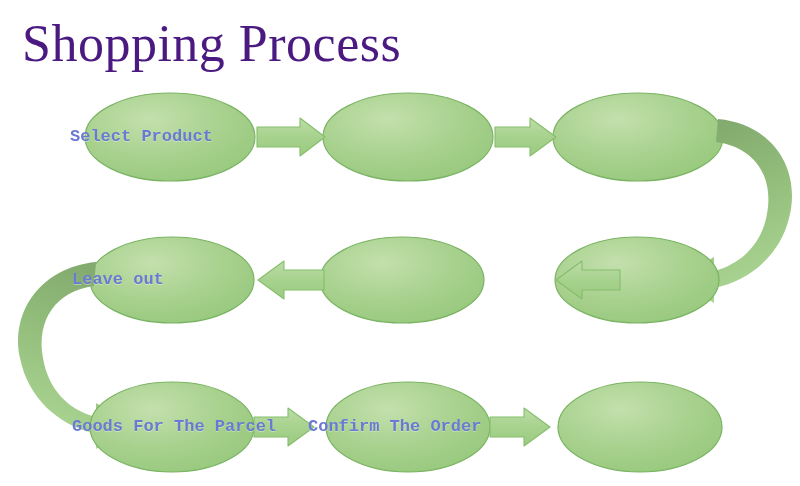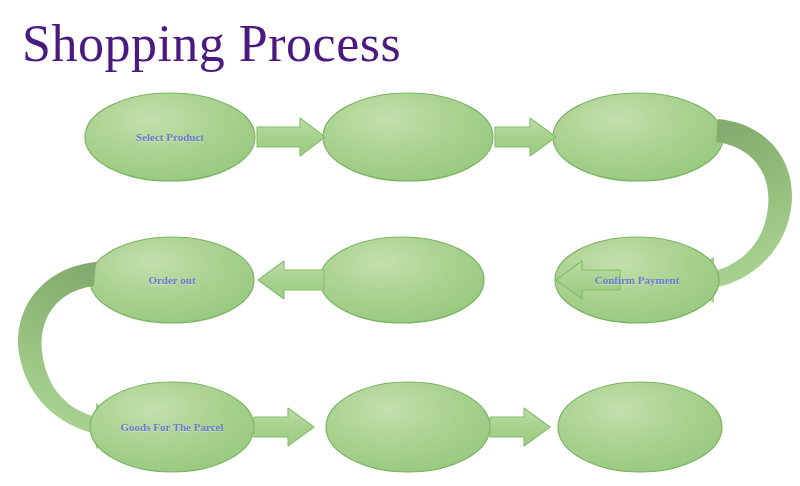--- a/index.html
+++ b/index.html
@@ -36,24 +36,24 @@
     font-size: 52px;
     line-height: 62px;
     font-weight: normal;
     color: #4b1a80;
     letter-spacing: 0.5px;
     white-space: nowrap;
     margin-left: 22px;
   }
   .node-label {
     position: absolute;
-    text-align: center;
-    font-family: Liberation Serif, serif;
+    text-align: left;
+    font-family: Liberation Mono, monospace;
     font-weight: bold;
-    font-size: 11px;
+    font-size: 17px;
     line-height: 20px;
     color: #6a7ad2;
     text-shadow: 0 1px 0 rgba(255,255,255,0.35);
     white-space: nowrap;
     pointer-events: none;
   }
   .node-label.two-line {
     white-space: normal;
     line-height: 21px;
   }
@@ -128,18 +128,18 @@
     <ellipse cx="172" cy="427" rx="82" ry="45" fill="url(#ovalGrad)" stroke="#7ab463" stroke-width="1.2"></ellipse>
     <ellipse cx="408" cy="427" rx="82" ry="45" fill="url(#ovalGrad)" stroke="#7ab463" stroke-width="1.2"></ellipse>
     <ellipse cx="640" cy="427" rx="82" ry="45" fill="url(#ovalGrad)" stroke="#7ab463" stroke-width="1.2"></ellipse>
 
     <path d="M 254 417 L 288 417 L 288 408 L 314 427 L 288 446 L 288 437 L 254 437 Z" fill="url(#arrowGrad)" stroke="#86bd6c" stroke-width="1.1" stroke-linejoin="round"></path>
     <path d="M 490 417 L 524 417 L 524 408 L 550 427 L 524 446 L 524 437 L 490 437 Z" fill="url(#arrowGrad)" stroke="#86bd6c" stroke-width="1.1" stroke-linejoin="round"></path>
   </svg>
 
   <div class="node-label" style="left:70px; top:127px; width:200px;">Select Product</div>
 
-  <div class="node-label" style="left:72px; top:270px; width:200px;">Order out</div>
-  <div class="node-label" style="left:537px; top:270px; width:200px;">Confirm Payment</div>
+  <div class="node-label" style="left:72px; top:270px; width:200px;">Leave out</div>
 
   <div class="node-label" style="left:72px; top:417px; width:200px;">Goods For The Parcel</div>
+  <div class="node-label" style="left:308px; top:417px; width:200px;">Confirm The Order</div>
 
 </div>
 
 </body></html>

